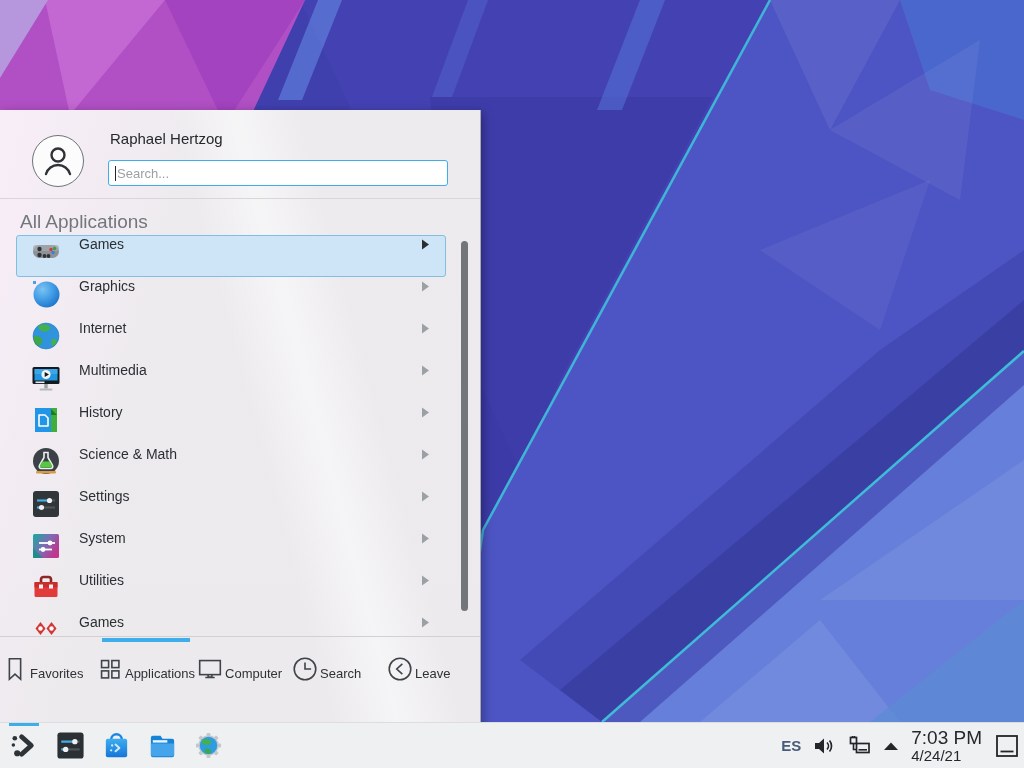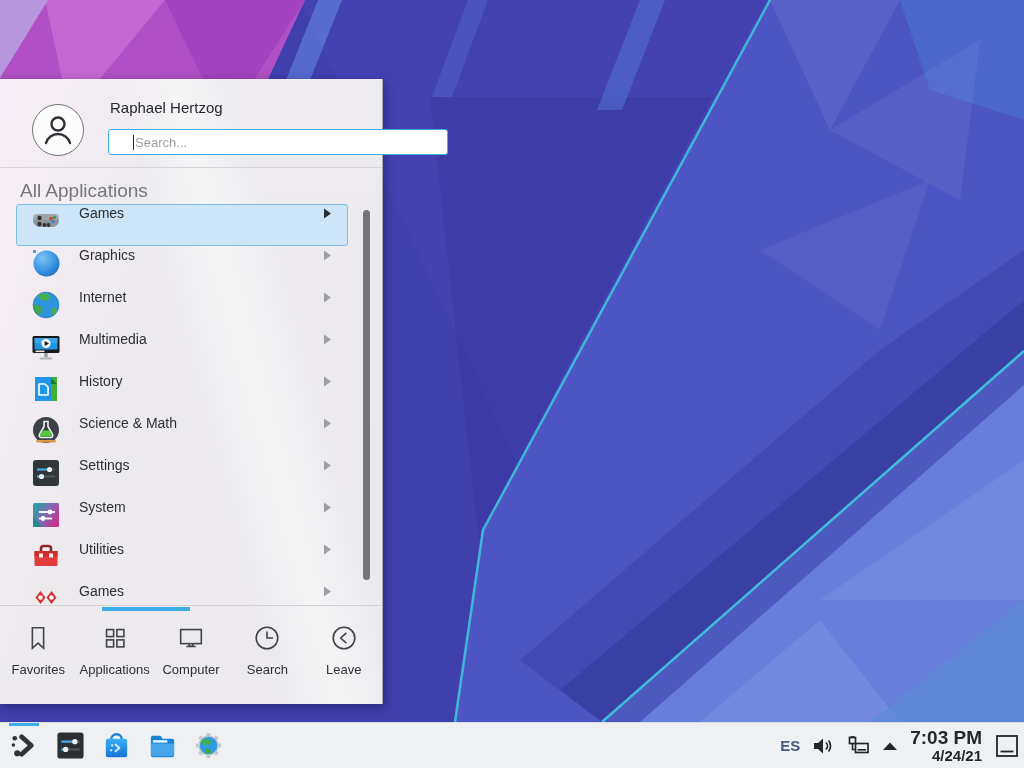--- a/index.html
+++ b/index.html
@@ -4,40 +4,40 @@
 <style>
   * { margin:0; padding:0; box-sizing:border-box; }
   html,body { width:1024px; height:768px; overflow:hidden; }
   body { font-family:"Liberation Sans", sans-serif; position:relative; background:#4c52c0; }
 
   
   #wallpaper { position:absolute; inset:0; }
 
   
   #menu {
-    position:absolute; left:0; top:79px; width:383px; height:625px;
+    position:absolute; left:0; top:110px; width:481px; height:625px;
     background:
       linear-gradient(105deg, rgba(250,238,249,.85) 0%, rgba(236,232,238,0) 34%),
       linear-gradient(75deg, rgba(255,255,255,0) 52%, rgba(255,255,255,.5) 62%, rgba(255,255,255,0) 72%),
       linear-gradient(#edebee,#eceaed);
     border-right:1px solid #a9a9b2;
     box-shadow:2px 3px 10px rgba(0,0,20,.35);
     display:flex; flex-direction:column;
   }
   .menu-header { position:relative; height:88px; flex:none; }
   .avatar {
     position:absolute; left:32px; top:25px; width:52px; height:52px;
     border:1px solid #6f7377; border-radius:50%; background:#fcfcfd;
     display:flex; align-items:center; justify-content:center;
   }
   .user-name { position:absolute; left:110px; top:20px; font-size:15px; color:#26292c; }
   .search-box {
     position:absolute; left:108px; top:50px; width:340px; height:26px;
     background:#ffffff; border:1.5px solid #3daee9; border-radius:3px;
-    display:flex; align-items:center; padding-left:24px; font-size:13px; color:#9ca0a4;
+    display:flex; align-items:center; padding-left:6px; font-size:13px; color:#9ca0a4;
   }
   .caret { display:inline-block; width:1px; height:15px; background:#232629; margin-right:1px; }
   .menu-divider { height:1px; background:#d8d6da; flex:none; }
   .section-label { padding:12px 0 0 20px; font-size:19px; color:#73777b; height:36px; flex:none; }
 
   .cat-list { position:relative; height:402px; overflow:hidden; flex:none; border-bottom:1px solid #d2d0d4; }
   .cat-row {
     height:42px; margin:0 34px 0 16px; padding-left:13px;
     display:flex; align-items:flex-start; border:1px solid transparent; border-radius:3px;
   }
@@ -45,39 +45,39 @@
   .cat-icon { width:32px; height:32px; flex:none; margin-right:17px; }
   .cat-label { font-size:14px; color:#2b2f33; }
   .cat-arrow { margin-left:auto; margin-right:15px; width:9px; height:11px; flex:none; }
   .cat-arrow svg polygon { fill:#9ba0a4; }
   .selected .cat-arrow svg polygon { fill:#2a2e31; }
   .scrollbar { position:absolute; right:12px; top:6px; width:7px; height:370px; background:#72767a; border-radius:3.5px; }
 
   .menu-footer { position:relative; flex:1; }
   .tab-indicator { position:absolute; top:1px; left:102px; width:88px; height:3.5px; background:#3daee9; }
   .tabs { display:flex; padding-top:17px; }
-  .tab { flex:1; display:flex; flex-direction:column; align-items:center; }
+  .tab { flex:1; display:flex; flex-direction:row; align-items:center; }
   .tab-icon { width:30px; height:30px; }
   .tab-icon svg { stroke:#3f4449; stroke-width:1.7; fill:none; }
   .tab-label { margin-top:9px; font-size:13px; color:#2e3235; }
 
   
   #taskbar {
     position:absolute; left:0; top:722px; width:1024px; height:46px;
     background:#eff0f2; border-top:1px solid #dcdde0;
     display:flex; align-items:center;
   }
   .tb-left { display:flex; align-items:center; gap:15px; padding-left:9px; }
   .tb-app { position:relative; width:31px; height:31px; }
   .tb-app svg { width:31px; height:31px; }
   .launcher-indicator { position:absolute; top:-7px; left:0; width:30px; height:2.5px; background:#3daee9; }
   .tb-right { margin-left:auto; display:flex; align-items:center; gap:12px; padding-right:4px; }
   .kb-layout { font-size:15px; font-weight:bold; color:#475a7d; }
   .tray-icon svg { display:block; }
-  .clock { display:flex; flex-direction:column; align-items:flex-end; color:#24282b;font-weight:bold; }
+  .clock { display:flex; flex-direction:column; align-items:flex-start; color:#24282b; }
   .clock-time { font-size:19px; line-height:20px; }
   .clock-date { font-size:15px; line-height:16px; }
 </style>
 </head>
 <body>
 
 <div id="wallpaper">
   <svg width="1024" height="768" viewBox="0 0 1024 768">
     <rect x="0" y="0" width="1024" height="768" fill="#5560cc"></rect>
 

